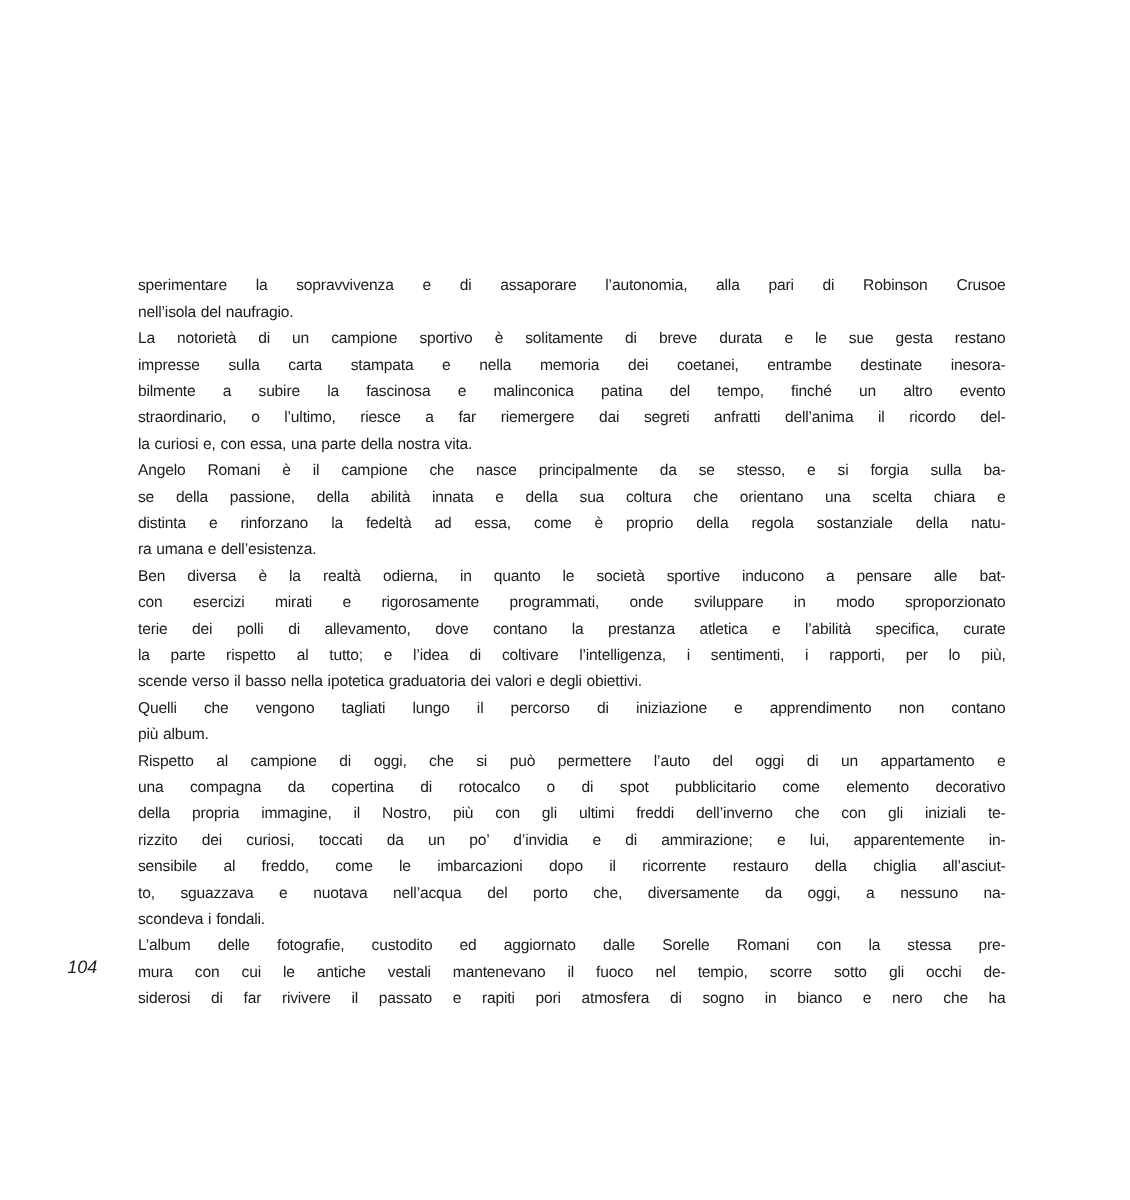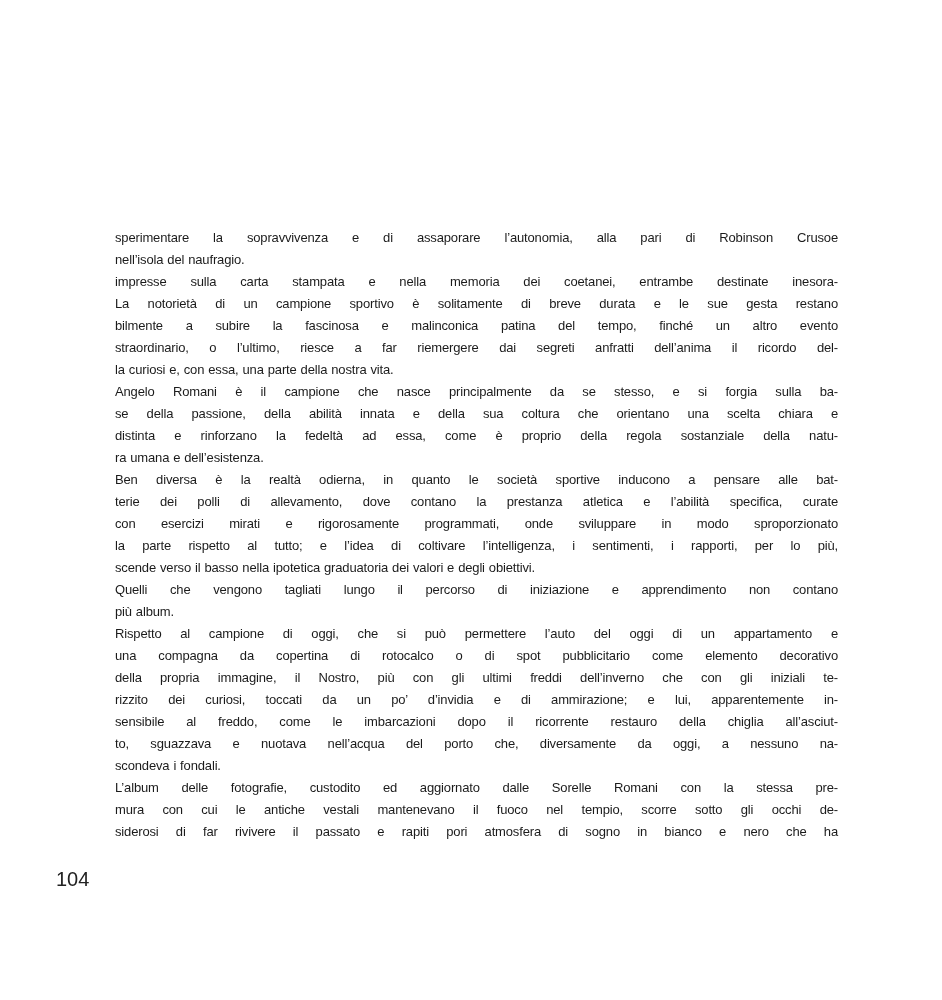--- a/index.html
+++ b/index.html
@@ -30,53 +30,54 @@
     white-space: normal;
     height: 22px;
     overflow: visible;
   }
   .line.para-end {
     text-align-last: left;
   }
   .page-number {
     position: absolute;
     left: 56px;
-    top: 868px;
-    font-size: 20px;
+    top: 796px;
+    font-size: 15px;
     line-height: 22px;
+    font-style: italic;
     color: #222222;
   }
 </style>
 </head>
 <body>
 
 <div class="page">
   <div class="page-number">104</div>
   <div class="text-block">
       <div class="para">
         <div class="line">sperimentare la sopravvivenza e di assaporare l’autonomia, alla pari di Robinson Crusoe</div>
         <div class="line para-end">nell’isola del naufragio.</div>
       </div>
       <div class="para">
+        <div class="line">La notorietà di un campione sportivo è solitamente di breve durata e le sue gesta restano</div>
         <div class="line">impresse sulla carta stampata e nella memoria dei coetanei, entrambe destinate inesora-</div>
-        <div class="line">La notorietà di un campione sportivo è solitamente di breve durata e le sue gesta restano</div>
         <div class="line">bilmente a subire la fascinosa e malinconica patina del tempo, finché un altro evento</div>
         <div class="line">straordinario, o l’ultimo, riesce a far riemergere dai segreti anfratti dell’anima il ricordo del-</div>
         <div class="line para-end">la curiosi e, con essa, una parte della nostra vita.</div>
       </div>
       <div class="para">
         <div class="line">Angelo Romani è il campione che nasce principalmente da se stesso, e si forgia sulla ba-</div>
         <div class="line">se della passione, della abilità innata e della sua coltura che orientano una scelta chiara e</div>
         <div class="line">distinta e rinforzano la fedeltà ad essa, come è proprio della regola sostanziale della natu-</div>
         <div class="line para-end">ra umana e dell’esistenza.</div>
       </div>
       <div class="para">
         <div class="line">Ben diversa è la realtà odierna, in quanto le società sportive inducono a pensare alle bat-</div>
+        <div class="line">con esercizi mirati e rigorosamente programmati, onde sviluppare in modo sproporzionato</div>
         <div class="line">terie dei polli di allevamento, dove contano la prestanza atletica e l’abilità specifica, curate</div>
-        <div class="line">con esercizi mirati e rigorosamente programmati, onde sviluppare in modo sproporzionato</div>
         <div class="line">la parte rispetto al tutto; e l’idea di coltivare l’intelligenza, i sentimenti, i rapporti, per lo più,</div>
         <div class="line para-end">scende verso il basso nella ipotetica graduatoria dei valori e degli obiettivi.</div>
       </div>
       <div class="para">
         <div class="line">Quelli che vengono tagliati lungo il percorso di iniziazione e apprendimento non contano</div>
         <div class="line para-end">più album.</div>
       </div>
       <div class="para">
         <div class="line">Rispetto al campione di oggi, che si può permettere l’auto del oggi di un appartamento e</div>
         <div class="line">una compagna da copertina di rotocalco o di spot pubblicitario come elemento decorativo</div>

